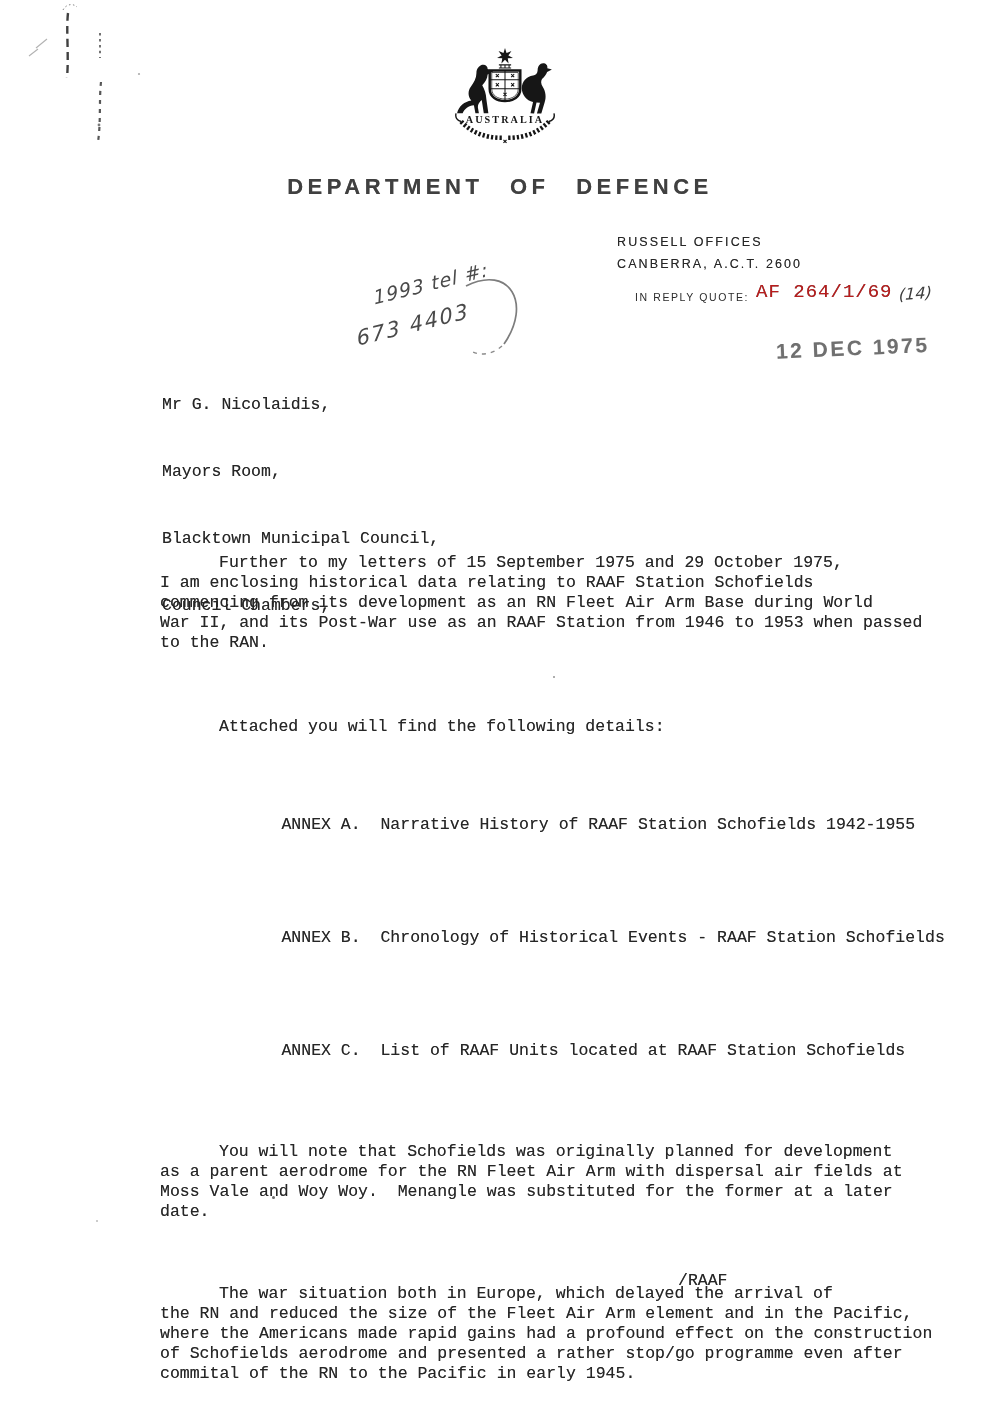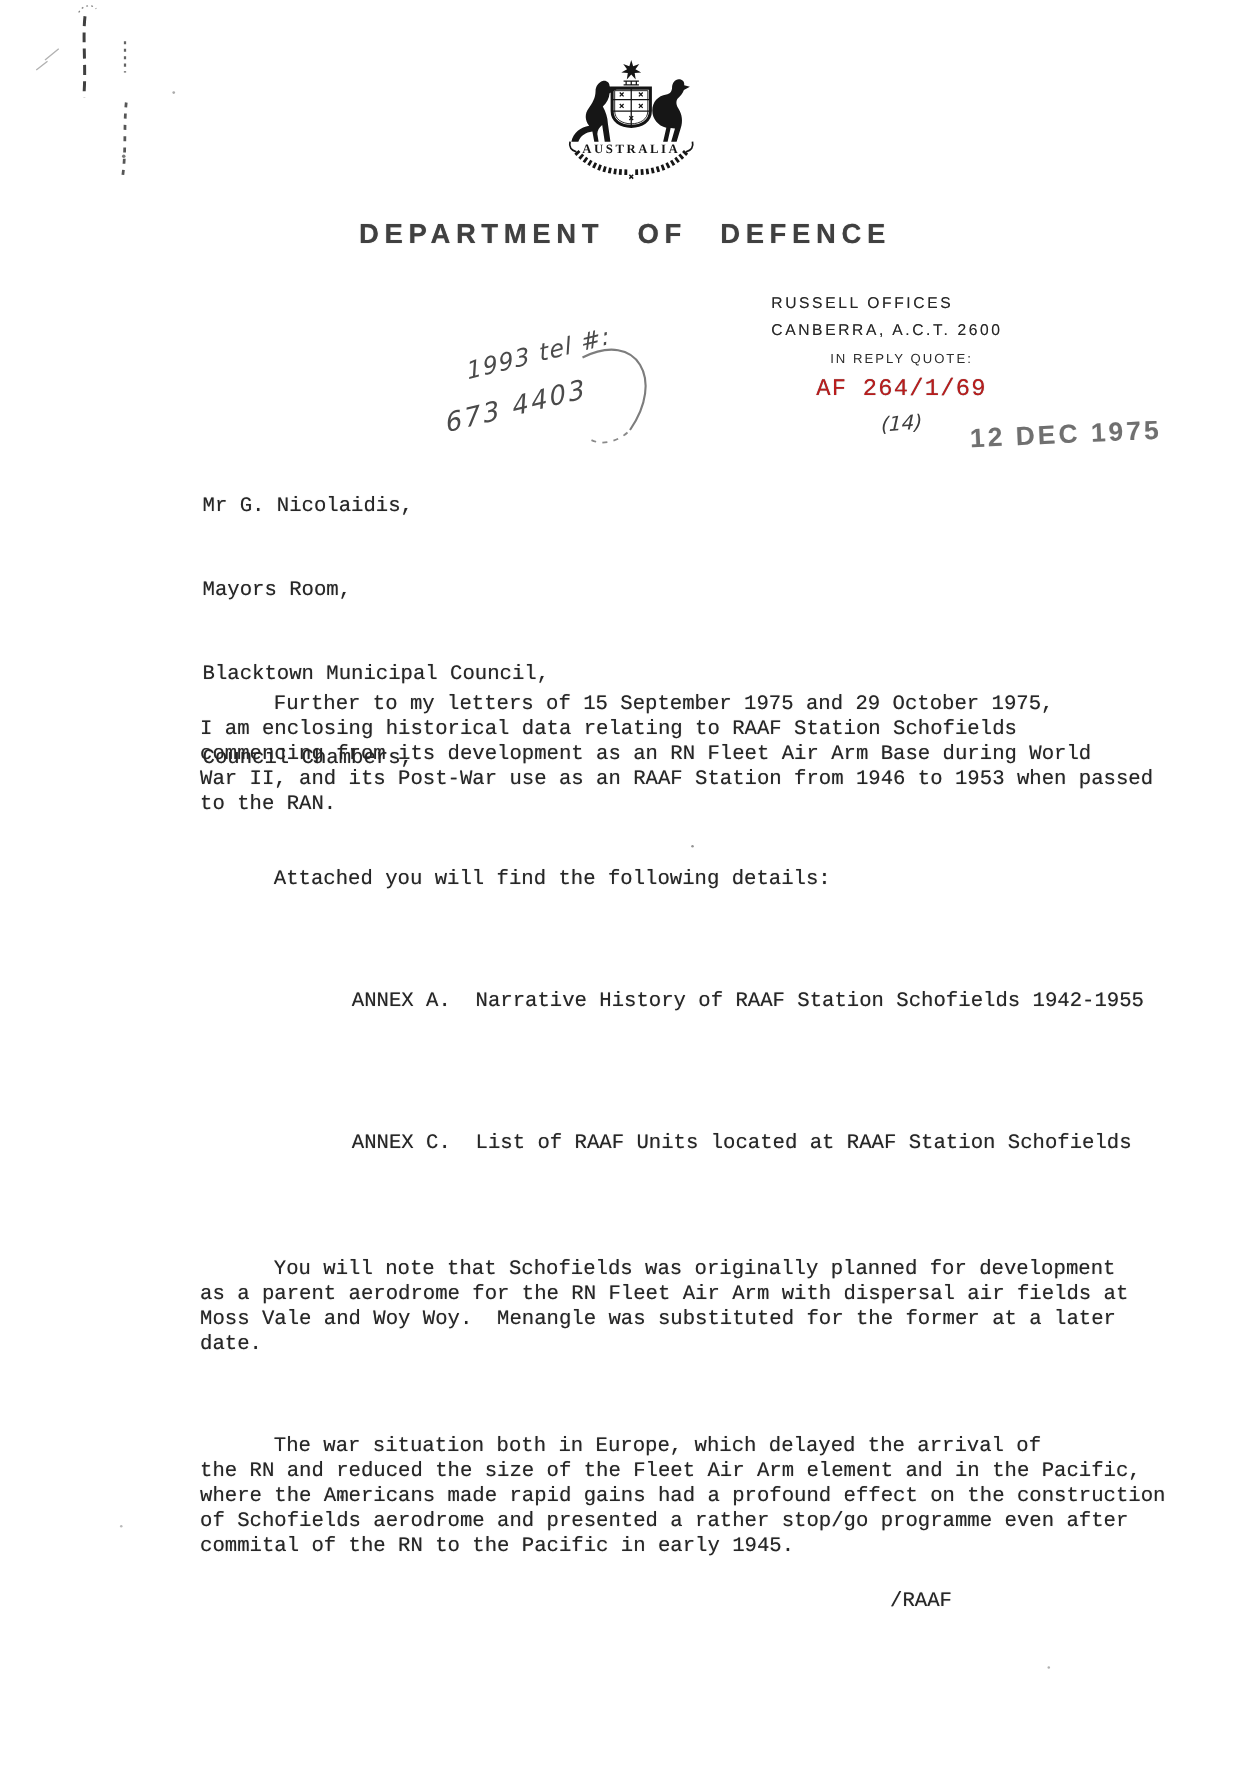--- a/index.html
+++ b/index.html
@@ -21,22 +21,22 @@
     letter-spacing:4.5px;word-spacing:16px;
     text-shadow:0 0 .6px rgba(20,20,20,.55);
   }
   .office{
     position:absolute;left:617px;top:231px;
     font-family:"Liberation Sans", sans-serif;
     font-size:12.5px;line-height:22px;letter-spacing:2.1px;
     color:#272727;text-shadow:0 0 .5px rgba(30,30,30,.5);
   }
   .replyline{
-    position:absolute;left:653px;top:281px;
-    display:flex;align-items:center;gap:7px;white-space:pre;flex-direction:column;
+    position:absolute;left:635px;top:281px;
+    display:flex;align-items:flex-end;gap:7px;white-space:pre;
   }
   .reply-label{
     font-family:"Liberation Sans", sans-serif;
     font-size:10.5px;letter-spacing:1.6px;color:#2b2b2b;
   }
   .reply-ref{
     font-size:19px;color:#b91c1c;letter-spacing:1px;
     text-shadow:0 0 .6px rgba(20,20,20,.6);
   }
   .reply-annot{
@@ -69,28 +69,28 @@
     text-shadow:0 0 .6px rgba(35,35,35,.55);
   }
   .u{text-decoration:underline;text-underline-offset:3px;}
   .letter-body{
     position:absolute;left:160px;top:487px;width:815px;
     font-size:16.5px;line-height:20px;white-space:pre;
     text-shadow:0 0 .6px rgba(35,35,35,.55);
   }
   .para{white-space:pre;}
   .p1{margin-top:26px;text-indent:59px;}
-  .intro{text-indent:59px;}
+  .intro{margin-top:24px;text-indent:59px;}
   .annex{margin-top:13px;padding-left:62px;}
   .annex.first{margin-top:18px;}
   .annex-title{margin-left:2ch;}
   .p2{margin-top:21px;text-indent:59px;}
   .p3{margin-top:22px;text-indent:59px;}
   .cont{
-    position:absolute;left:712px;top:1271px;
+    position:absolute;left:678px;top:1271px;
     font-size:16.5px;color:#262626;
     text-shadow:0 0 .6px rgba(35,35,35,.55);
     text-align:center;
   }
   
   .corner-artifacts{position:absolute;left:0;top:0;width:180px;height:170px;}
   .edge-band{
     position:absolute;left:995px;top:286px;width:4px;height:1129px;
     background:repeating-linear-gradient(
       to bottom,
@@ -180,20 +180,23 @@
     <div class="para p1">Further to my letters of 15 September 1975 and 29 October 1975,
 I am enclosing historical data relating to RAAF Station Schofields
 commencing from its development as an RN Fleet Air Arm Base during World
 War II, and its Post-War use as an RAAF Station from 1946 to 1953 when passed
 to the RAN.</div>
     <div class="para intro">Attached you will find the following details:</div>
     <div class="annex first">
       <span class="annex-label">ANNEX A.</span><span class="annex-title">Narrative History of RAAF Station Schofields 1942-1955</span>
     </div>
     <div class="annex">
+      <span class="annex-label">ANNEX B.</span><span class="annex-title">Chronology of Historical Events - RAAF Station Schofields</span>
+    </div>
+    <div class="annex">
       <span class="annex-label">ANNEX C.</span><span class="annex-title">List of RAAF Units located at RAAF Station Schofields</span>
     </div>
     <div class="para p2">You will note that Schofields was originally planned for development
 as a parent aerodrome for the RN Fleet Air Arm with dispersal air fields at
 Moss Vale and Woy Woy.  Menangle was substituted for the former at a later
 date.</div>
     <div class="para p3">The war situation both in Europe, which delayed the arrival of
 the RN and reduced the size of the Fleet Air Arm element and in the Pacific,
 where the Americans made rapid gains had a profound effect on the construction
 of Schofields aerodrome and presented a rather stop/go programme even after

